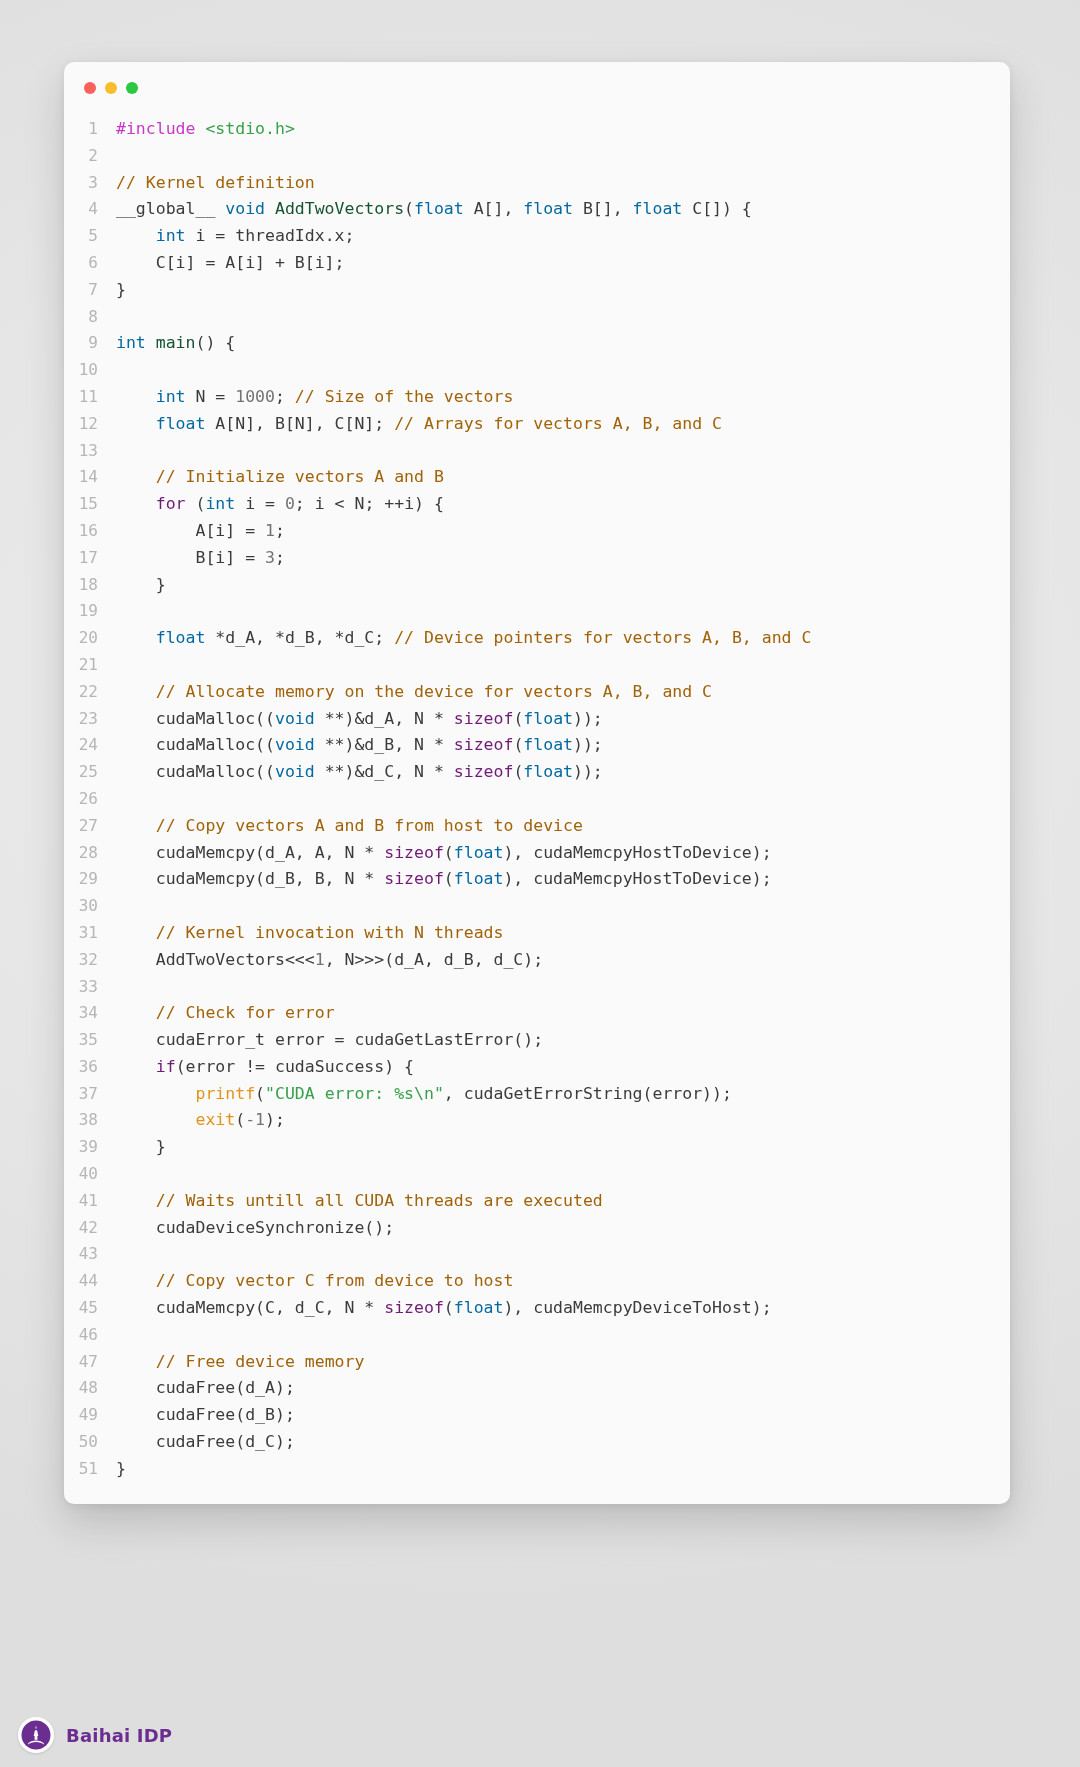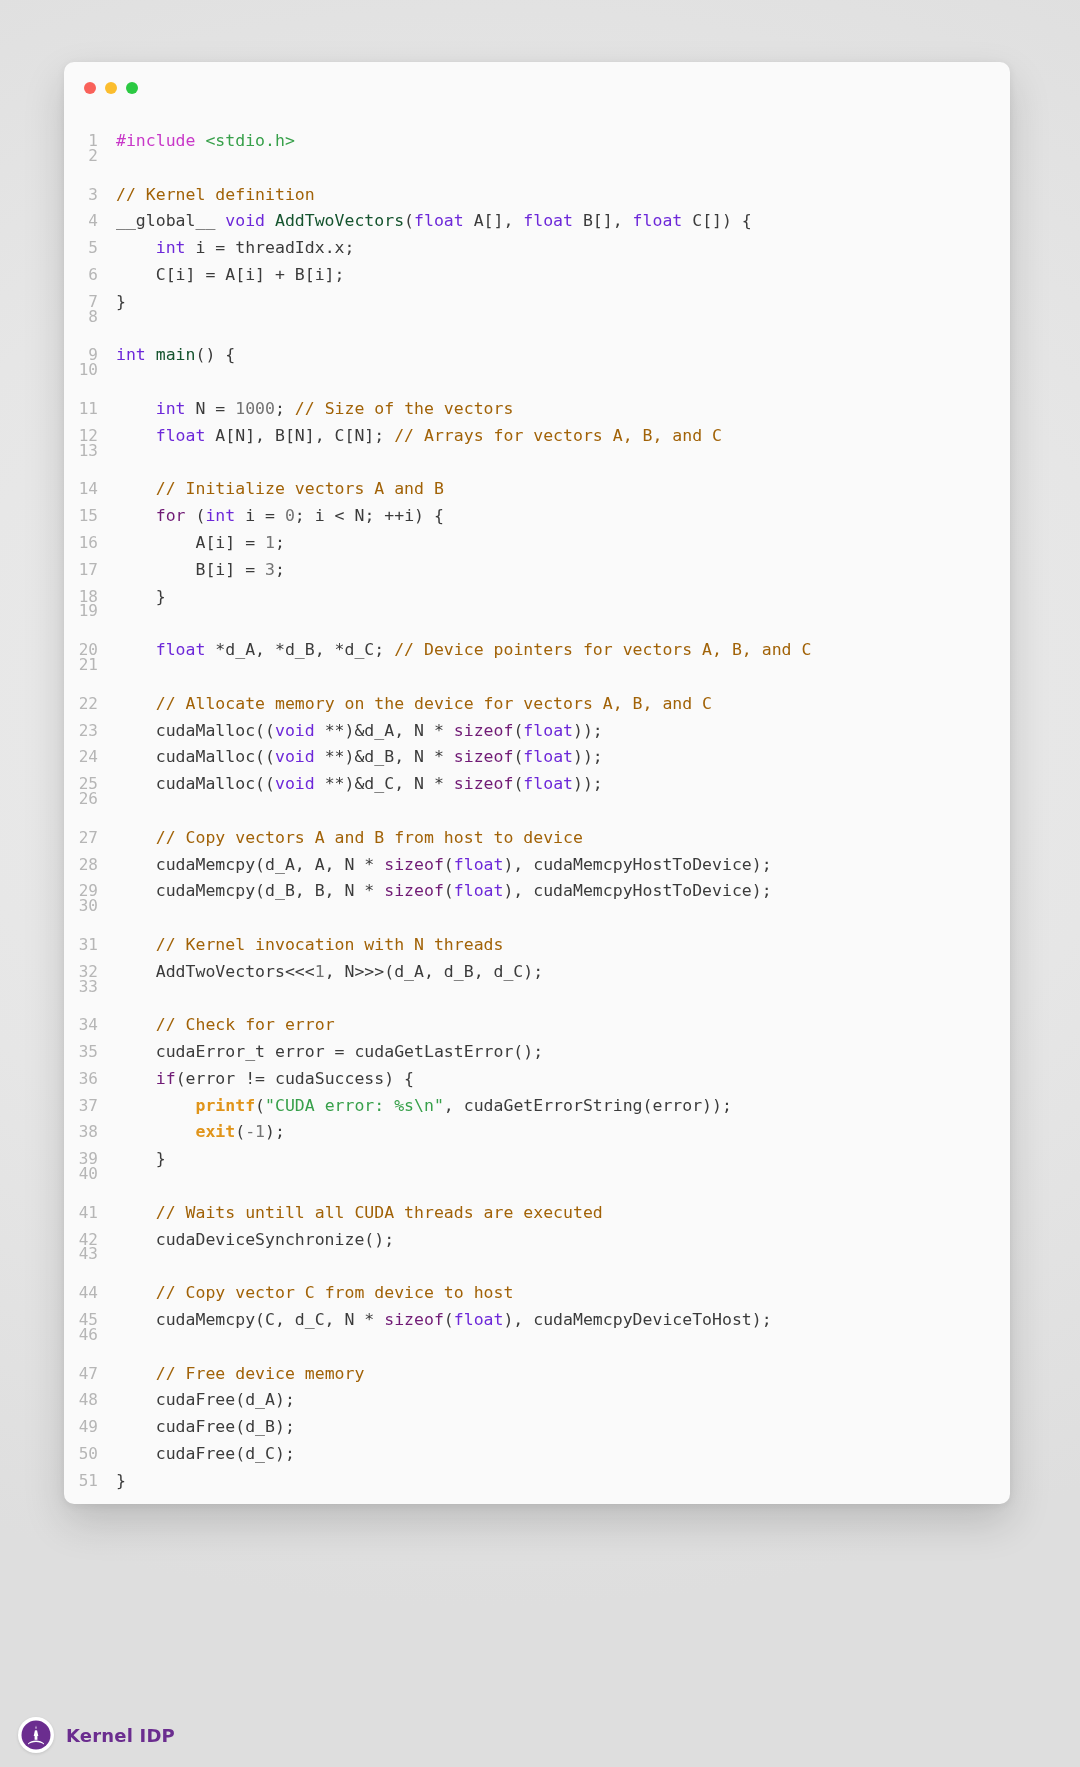--- a/index.html
+++ b/index.html
@@ -75,30 +75,29 @@
     padding-right: 18px;
     box-sizing: border-box;
     user-select: none;
     font-size: 16px;
   }
   .code-text {
     color: #3b3b3b;
     flex: 1;
     overflow: visible;
     white-space: pre;
-    margin-top: 12px;
   }
   
   .t-pre   { color: #c838c8; }              
   .t-str   { color: #37a04a; }              
   .t-cmt   { color: #a16207; }
-  .t-kw    { color: #6d28d9; }              
+  .t-kw    { color: #0369a1; }              
   .t-ctrl  { color: #701a75; }              
   .t-fn    { color: #14532d; }              
-  .t-call  { color: #e0941a; font-weight: bold; }              
+  .t-call  { color: #e0941a; }              
   .t-num   { color: #737373; }              
   .t-plain { color: #3b3b3b; }
 
   .footer {
     position: absolute;
     left: 18px;
     bottom: 14px;
     display: flex;
     align-items: center;
     gap: 12px;
@@ -143,14 +142,14 @@
 <div class="footer">
   <span class="brand-mark">
     <svg width="34" height="34" viewBox="0 0 34 34" aria-hidden="true">
       <circle cx="17" cy="17" r="14.5" fill="#6b2d8f"></circle>
       <path d="M17 7.5 l2.3 10.5 h-4.6 z" fill="#ffffff"></path>
       <rect x="15.6" y="17.6" width="2.8" height="4.2" fill="#ffffff"></rect>
       <path d="M9 25.5 C12.5 21.6 21.5 21.6 25 25.5 L25 26.6 C21.5 23.1 12.5 23.1 9 26.6 Z" fill="#ffffff"></path>
       <circle cx="17" cy="11.4" r="1.1" fill="#6b2d8f"></circle>
     </svg>
   </span>
-  <span class="brand-name">Kernel IDP</span>
+  <span class="brand-name">Baihai IDP</span>
 </div>
 
 </body></html>

